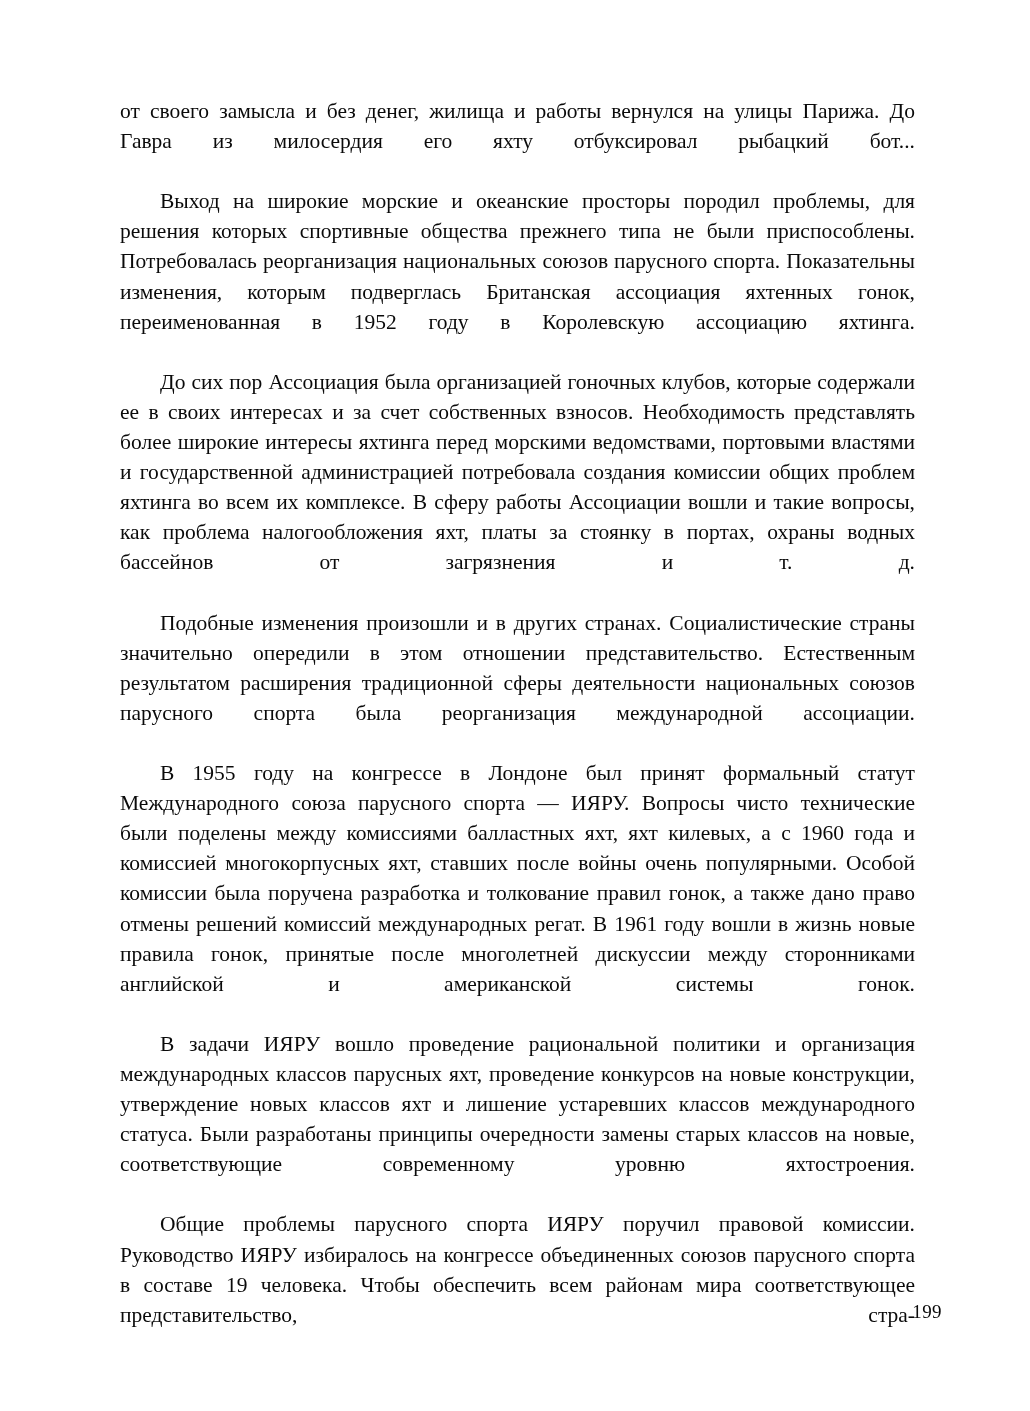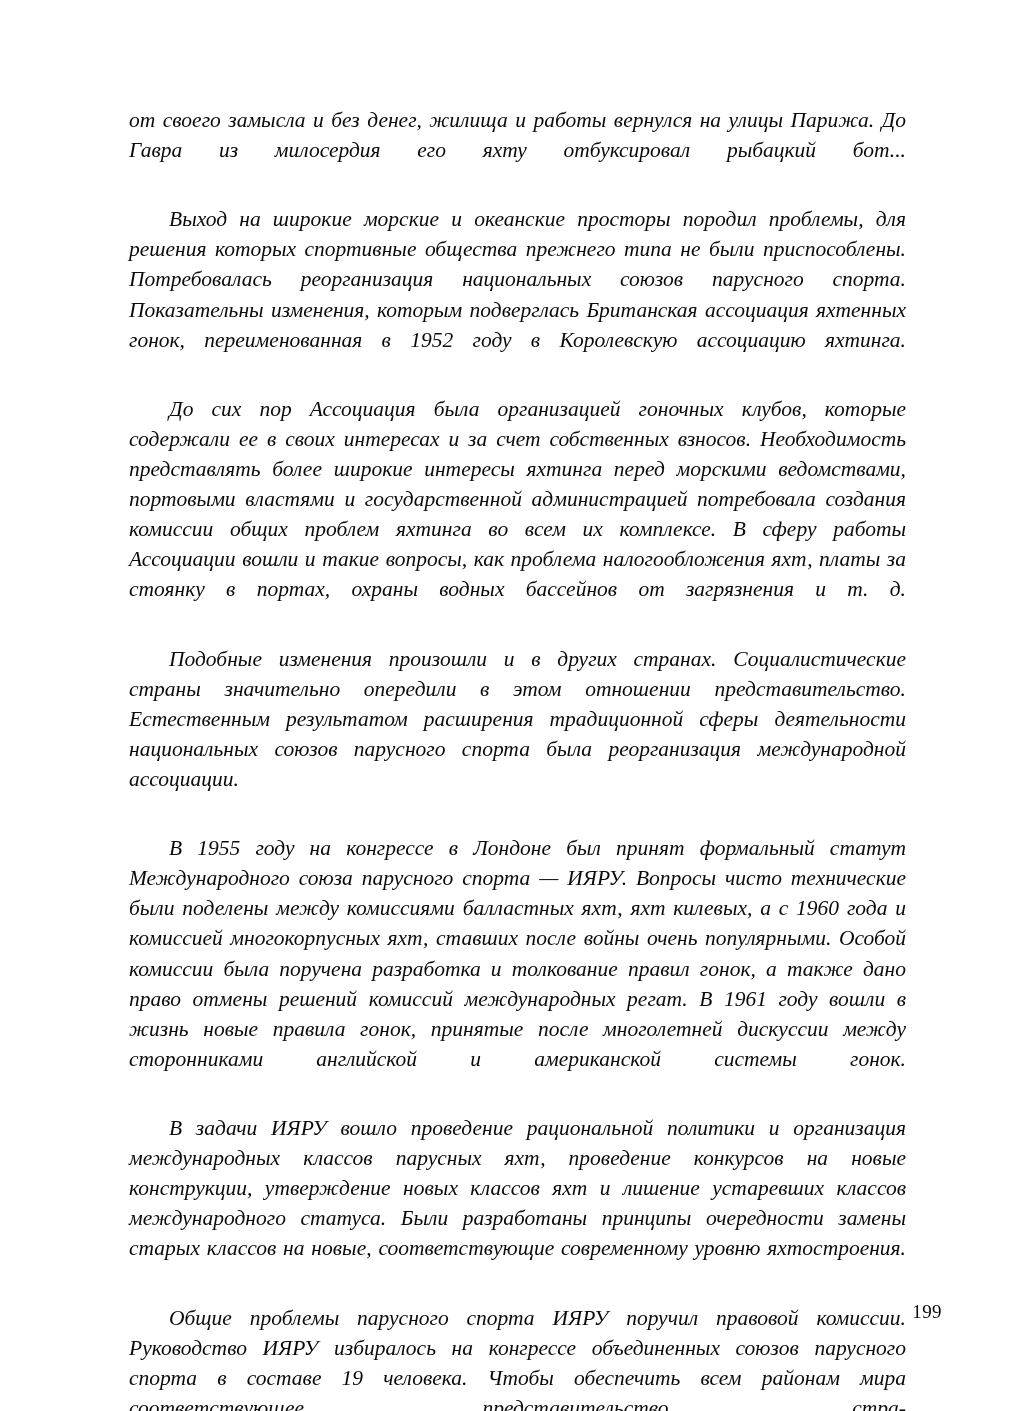--- a/index.html
+++ b/index.html
@@ -28,27 +28,26 @@
     font-family: "Liberation Serif", "DejaVu Serif", serif;
     font-size: 21.5px;
     line-height: 30.1px;
     color: #0a0a0a;
     text-align: justify;
     text-justify: inter-word;
     -webkit-font-smoothing: none;
   }
 
   .para {
-    margin: 9px;
+    margin: 0;
     padding: 0;
     text-indent: 40px;
     text-align: justify;
     hyphens: none;
     word-spacing: 0.02em;
-    font-style: italic;
   }
 
   
   .para.continuation {
     text-indent: 0;
   }
 
   
   .para:after {
     content: "";

